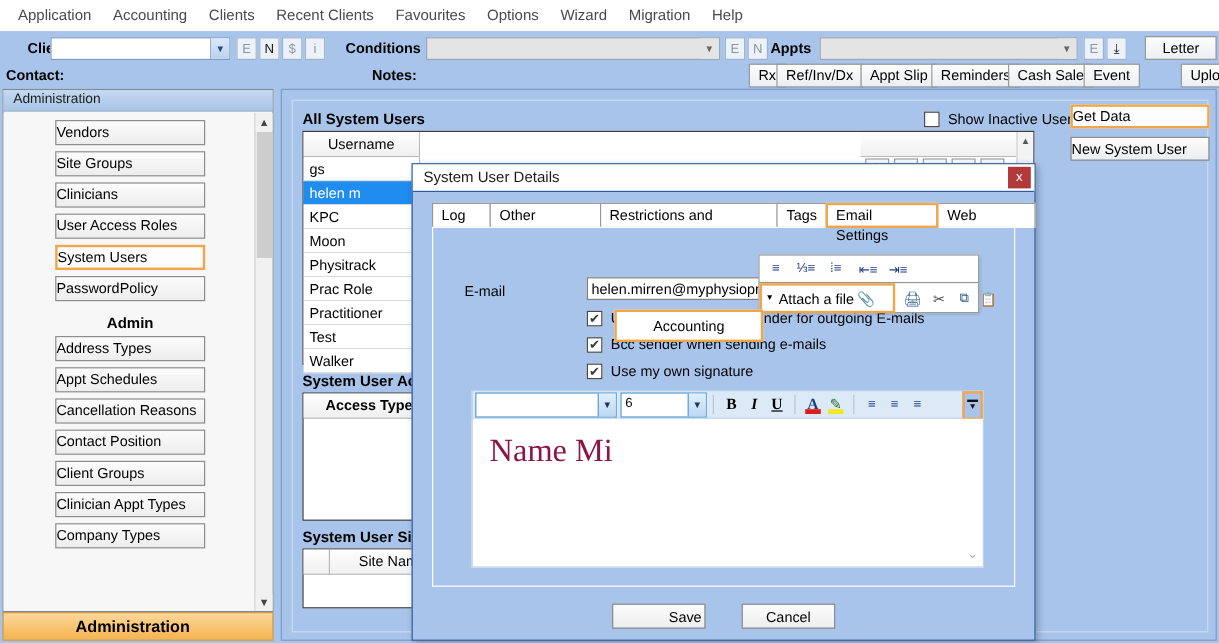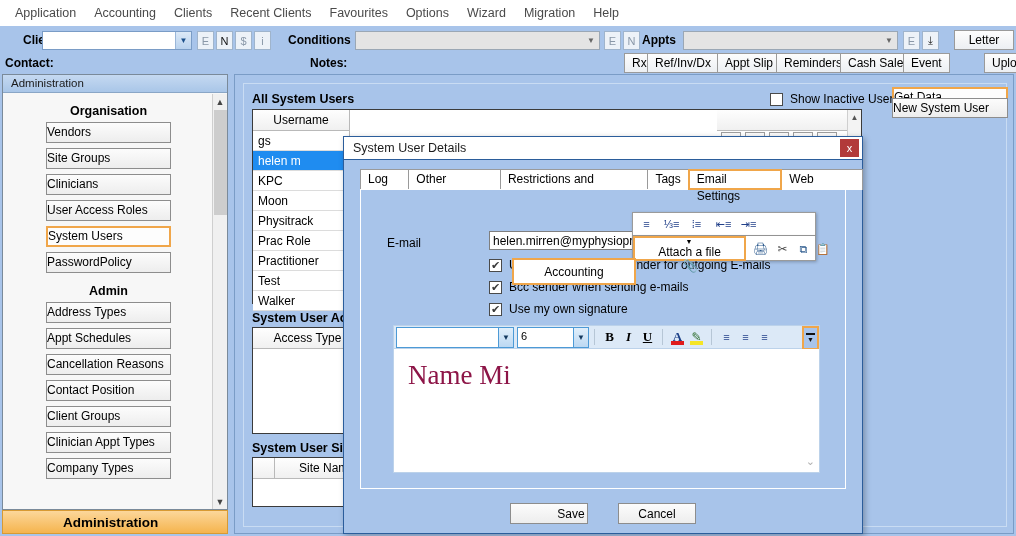--- a/index.html
+++ b/index.html
@@ -311,21 +311,20 @@
       <span class="tbtn" style="position:absolute;left:840px;top:1px;">Cash Sale</span>
       <span class="tbtn" style="position:absolute;left:903px;top:1px;">Event</span>
       <span class="tbtn" style="position:absolute;left:964px;top:1px;margin-left:20px;">Uploads</span>
     </div>
   </div>
 
   <div class="nav">
     <div class="nav-header">Administration</div>
 
     <div class="nav-body">
-      <div class="grp-title">Organisation</div>
       <div class="navbtn">Vendors</div>
       <div class="navbtn">Site Groups</div>
       <div class="navbtn">Clinicians</div>
       <div class="navbtn">User Access Roles</div>
       <div class="navbtn sel">System Users</div>
       <div class="navbtn">PasswordPolicy</div>
 
       <div class="grp-title" style="margin-top:11px;">Admin</div>
       <div class="navbtn">Address Types</div>
       <div class="navbtn">Appt Schedules</div>
@@ -349,21 +348,21 @@
     <div class="panel">
 
       <span class="sect-title" style="position:absolute;left:8px;top:8px;">All System Users</span>
 
       <span style="position:absolute;left:526px;top:8px;display:flex;align-items:center;">
         <span class="cbx off">✔</span>
         <span class="cbx-lbl">Show Inactive Users</span>
       </span>
 
       <span class="navbtn sel" style="position:absolute;left:648px;top:3px;width:116px;margin:0;height:20px;">Get Data</span>
-      <span class="navbtn" style="position:absolute;left:648px;top:14px;width:116px;margin:0;height:20px;">New System User</span>
+      <span class="navbtn" style="position:absolute;left:648px;top:30px;width:116px;margin:0;height:20px;">New System User</span>
 
       <div class="gridbox" style="left:8px;top:25px;width:610px;height:195px;">
         <div style="position:absolute;left:0;top:0;width:97px;height:100%;border-right:1px solid #b9b9b9;">
           <div class="grid-head">Username</div>
           <div class="grid-row">
               <span>gs</span>
             </div>
           <div class="grid-row sel">
               <span>helen m</span>
             </div>
@@ -531,21 +530,21 @@
 
         <div class="vscroll" style="right:0;top:0;bottom:0;">
           <div class="a">▲</div>
           <div class="t" style="top:96px;height:74px;"></div>
           <div class="a" style="position:absolute;bottom:0;width:100%;">▼</div>
         </div>
       </div>
 
       <span class="sect-title" style="position:absolute;left:8px;top:227px;">System User Access</span>
       <div class="gridbox" style="left:8px;top:243px;width:600px;height:107px;">
-        <div class="grid-head" style="width:110px;border-right:1px solid #b9b9b9;">Access Type</div>
+        <div class="grid-head" style="width:110px;border-right:1px solid #b9b9b9;font-weight:bold;">Access Type</div>
       </div>
 
       <span class="sect-title" style="position:absolute;left:8px;top:357px;">System User Sites</span>
       <div class="gridbox" style="left:8px;top:373px;width:600px;height:50px;">
         <div style="display:flex;">
           <div class="grid-head" style="width:22px;border-right:1px solid #b9b9b9;"></div>
           <div class="grid-head" style="width:105px;border-right:1px solid #b9b9b9;">Site Name</div>
         </div>
       </div>
     </div>
@@ -630,21 +629,21 @@
 
       <div class="overflow" style="left:271px;top:22px;width:184px;height:24px;">
         <span class="tb-ico" style="font-size:11px;color:#23418a;">≡</span>
         <span class="tb-ico" style="font-size:11px;color:#23418a;margin-left:6px;">⅓≡</span>
         <span class="tb-ico" style="font-size:11px;color:#23418a;margin-left:6px;">⁞≡</span>
         <span class="tb-ico" style="font-size:11px;color:#23418a;margin-left:8px;">⇤≡</span>
         <span class="tb-ico" style="font-size:11px;color:#23418a;margin-left:6px;">⇥≡</span>
       </div>
 
       <div class="overflow" style="left:271px;top:46px;width:184px;height:25px;border-top:none;">
-        <span style="position:absolute;left:0;top:0;width:113px;height:25px;border:2px solid #f0a64a;display:flex;align-items:center;flex-direction:column;">
+        <span style="position:absolute;left:0;top:0;width:113px;height:25px;border:2px solid #f0a64a;display:flex;align-items:center;">
           <span style="font-size:7px;margin:0 4px 0 3px;">▼</span>
           <span style="font-size:12px;">Attach a file</span>
           <span style="font-size:12px;margin-left:3px;">📎</span>
         </span>
         <span class="tb-ico" style="position:absolute;left:118px;top:3px;font-size:12px;color:#2d5b8e;">🖨</span>
         <span class="tb-ico" style="position:absolute;left:140px;top:3px;font-size:12px;color:#444;">✂</span>
         <span class="tb-ico" style="position:absolute;left:161px;top:3px;font-size:11px;color:#2d5b8e;">⧉</span>
         <span class="tb-ico" style="position:absolute;left:181px;top:3px;font-size:11px;color:#8a6a2d;">📋</span>
       </div>
 

